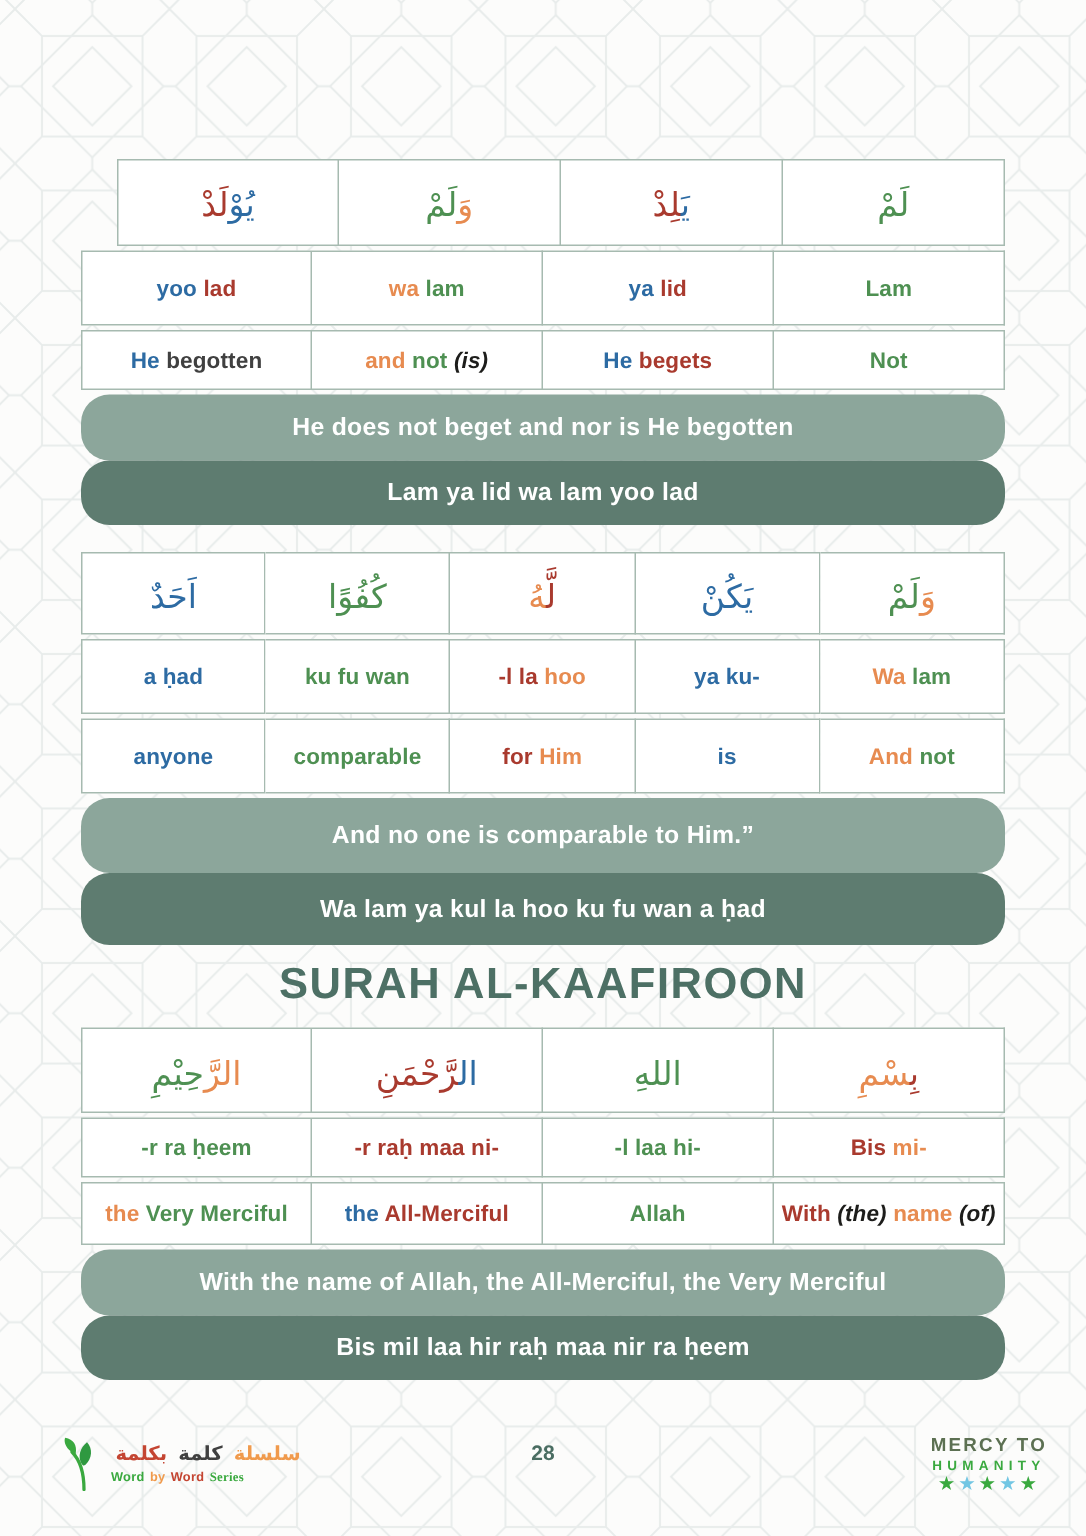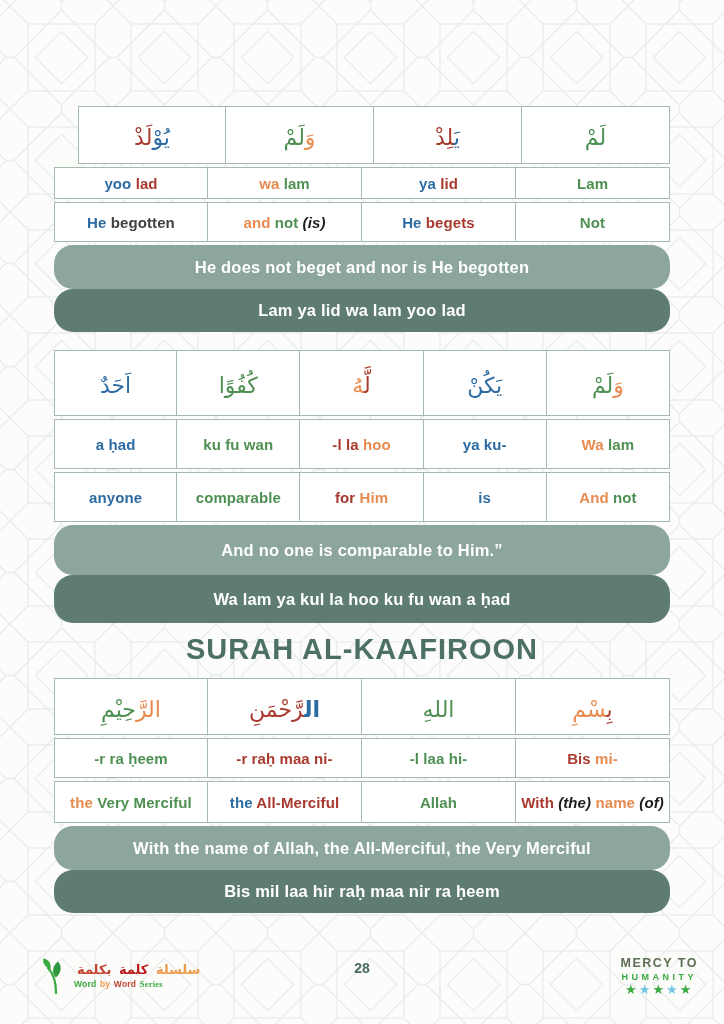--- a/index.html
+++ b/index.html
@@ -17,22 +17,22 @@
   .trow{display:grid;column-gap:0;margin-bottom:3px}
   .cell{
     background:#fff;border:1px solid var(--c-border,#a6bab0);border-left:none;
     display:flex;align-items:center;justify-content:center;text-align:center;
   }
   .cell:first-child{border-left:1px solid var(--c-border,#a6bab0)}
   .c-arabic .txt{font-family:"DejaVu Sans",sans-serif;font-size:22px;line-height:1;padding-top:6px}
   .c-translit .txt,.c-meaning .txt{font-weight:bold;font-size:15px;letter-spacing:.1px}
   .it{font-style:italic}
 
-  .s1 .r-arabic .cell{height:58px}.s1 .r-translit .cell{height:32px}.s1 .r-meaning .cell{height:40px}
-  .s2 .r-arabic .cell{height:66px}.s2 .r-translit .cell{height:50px}.s2 .r-meaning .cell{height:50px}
+  .s1 .r-arabic .cell{height:58px}.s1 .r-translit .cell{height:50px}.s1 .r-meaning .cell{height:40px}
+  .s2 .r-arabic .cell{height:55px}.s2 .r-translit .cell{height:50px}.s2 .r-meaning .cell{height:50px}
   .s3 .r-arabic .cell{height:57px}.s3 .r-translit .cell{height:40px}.s3 .r-meaning .cell{height:42px}
 
   
   .banner{
     color:#fff;font-weight:bold;font-size:16.5px;letter-spacing:.2px;
     display:flex;align-items:center;justify-content:center;text-align:center;border-radius:19px;
   }
   .banner-light{background:var(--c-banner_light,#8ca69b);margin-top:1px;height:44px}
   .banner-dark{background:var(--c-banner_dark,#5e7c70);height:43px}
   .banner-light.s2{height:50px}
@@ -179,21 +179,21 @@
     </section>
     <div class="banner banner-light s2">And no one is comparable to Him.”</div>
     <div class="banner banner-dark s2">Wa lam ya kul la hoo ku fu wan a ḥad</div>
     <div class="surah-title">SURAH AL-KAAFIROON</div>
     <section class="word-table s3">
       <div class="trow r-arabic" style="grid-template-columns: repeat(4, 1fr);">
         <div class="cell c-arabic">
           <span class="txt" dir="rtl" lang="ar"><span style="color: rgb(231, 139, 80);">الرَّ</span><span style="color: rgb(78, 144, 82);">حِيْمِ</span></span>
         </div>
         <div class="cell c-arabic">
-          <span class="txt" dir="rtl" lang="ar"><span style="color: rgb(45, 107, 163); font-weight: bold;">ال‍</span><span style="color: rgb(169, 58, 46);">‍رَّحْمَنِ</span></span>
+          <span class="txt" dir="rtl" lang="ar"><span style="color: rgb(45, 107, 163);">ال‍</span><span style="color: rgb(169, 58, 46);">‍رَّحْمَنِ</span></span>
         </div>
         <div class="cell c-arabic">
           <span class="txt" dir="rtl" lang="ar"><span style="color: rgb(78, 144, 82);">اللهِ</span></span>
         </div>
         <div class="cell c-arabic">
           <span class="txt" dir="rtl" lang="ar"><span style="color: rgb(169, 58, 46);">بِ‍</span><span style="color: rgb(231, 139, 80);">‍سْمِ</span></span>
         </div>
       </div>
       <div class="trow r-translit" style="grid-template-columns: repeat(4, 1fr);">
         <div class="cell c-translit">
@@ -231,21 +231,21 @@
 <footer>
   <div class="brand">
     <svg width="28" height="36" viewBox="0 0 28 36">
       <path d="M14 35 C14 24 12 16 6 10" fill="none" stroke="#3aa93f" stroke-width="2.2" stroke-linecap="round"></path>
       <path d="M6 10 C1 7 0.5 2 1.5 0.5 C7 1.5 9.5 5.5 8.5 11 C8 12.2 7 11 6 10 Z" fill="#3aa93f"></path>
       <path d="M12.5 18 C9.5 13 11.5 7 16 3.5 C20 7.5 19.5 14.5 15 18.5 C13.8 19.4 13 19 12.5 18 Z" fill="#2f9940"></path>
     </svg>
     <div class="brand-text">
       <div class="brand-ar" dir="rtl" lang="ar">
         <span style="color: rgb(240, 154, 76);">سلسلة</span>
-        <span style="color: #b91c1c;">كلمة</span>
+        <span style="color: #404040;">كلمة</span>
         <span style="color: rgb(196, 69, 50);">بكلمة</span>
       </div>
       <div class="brand-en">
         <span style="color: rgb(58, 169, 63);">Word</span>
         <span style="color: rgb(240, 154, 76);">by</span>
         <span style="color: rgb(196, 69, 50);">Word</span>
         <span style="color: rgb(58, 169, 63); font-family: Liberation Serif, serif;">Series</span>
       </div>
     </div>
   </div>

